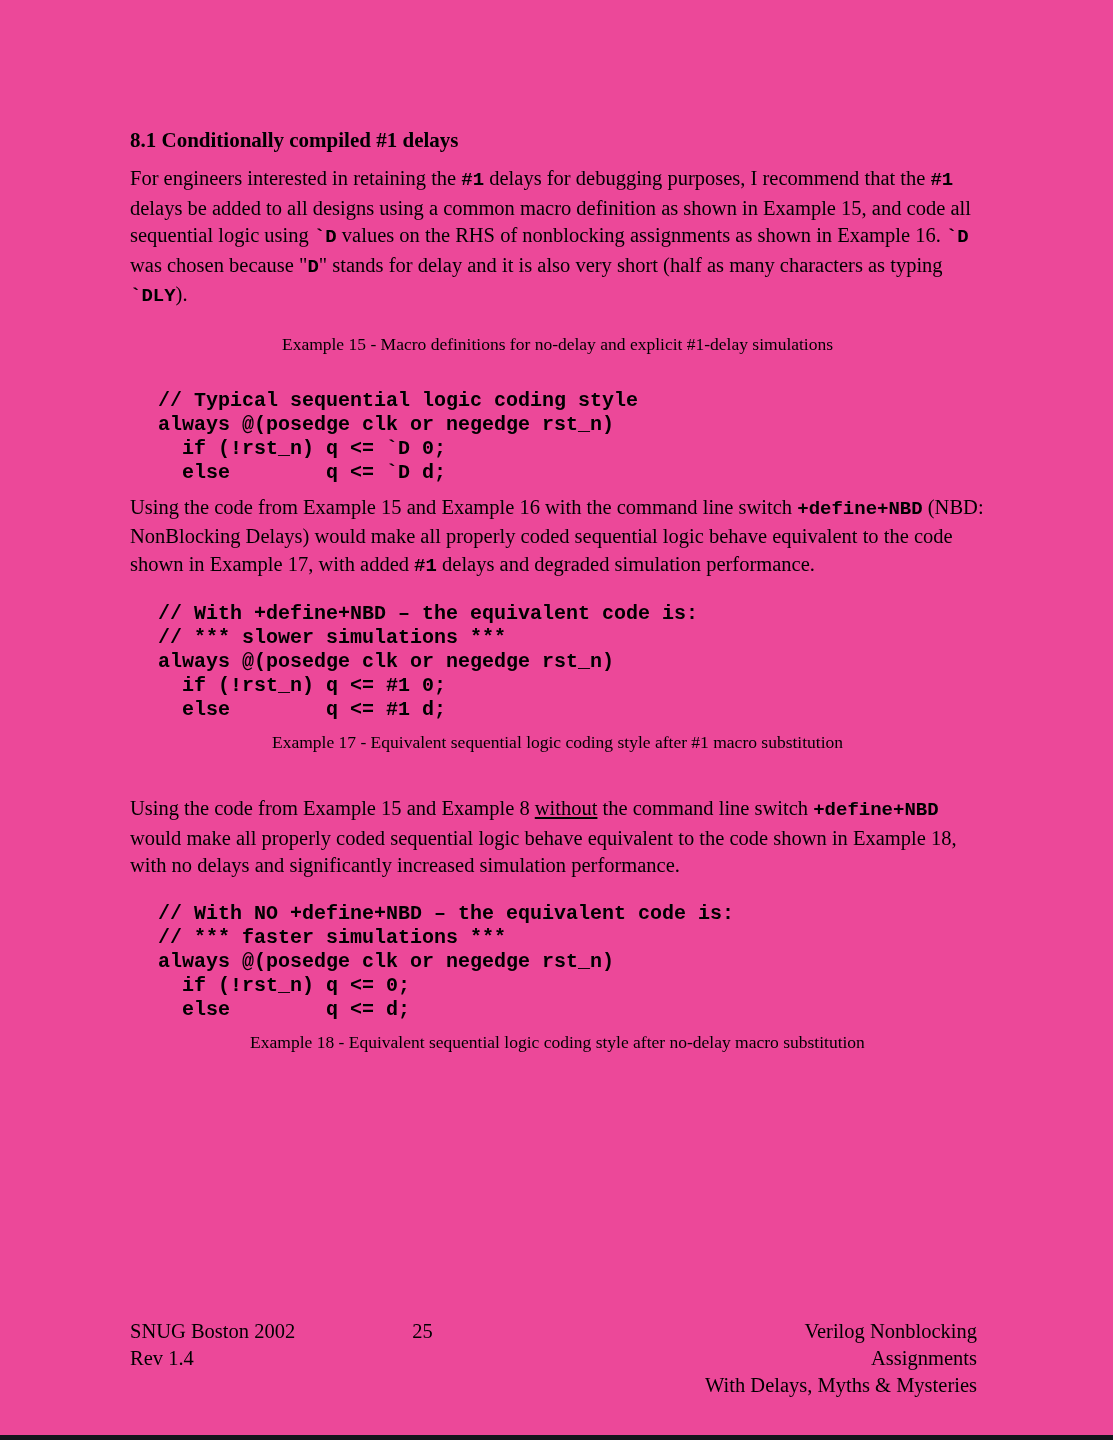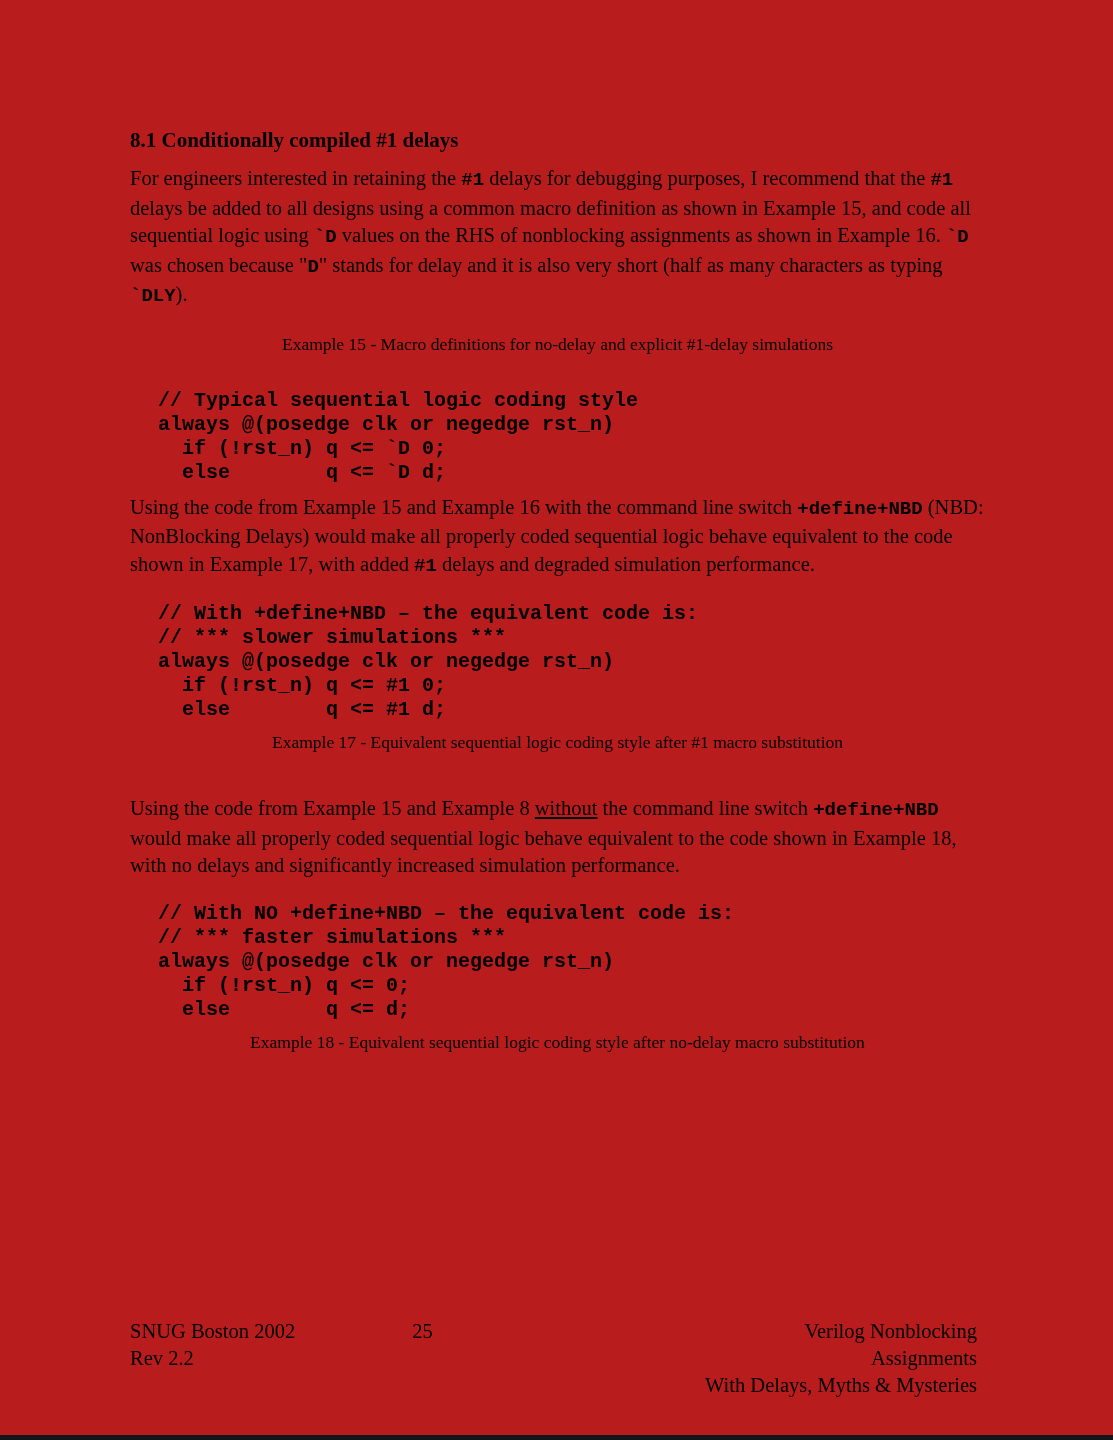--- a/index.html
+++ b/index.html
@@ -2,21 +2,21 @@
 <html><head>
 <meta charset="utf-8">
 <style>
   * { margin: 0; padding: 0; box-sizing: border-box; }
   html, body { background: #ffffff; }
   .page {
     position: relative;
     width: 1113px;
     height: 1440px;
     margin: 0 auto;
-    background: #b91c1c;
+    background: #ec4899;
     color: #000000;
     font-family: "Liberation Serif", serif;
     padding: 126px 128px 0 130px;
     overflow: hidden;
   }
   .heading {
     font-size: 21px;
     font-weight: bold;
     line-height: 28px;
     margin-bottom: 11px;
@@ -104,21 +104,21 @@
 // *** faster simulations ***
 always @(posedge clk or negedge rst_n)
   if (!rst_n) q &lt;= 0;
   else        q &lt;= d;</pre>
 
   <div class="caption cap-18">Example 18 - Equivalent sequential logic coding style after no-delay macro substitution</div>
 
   <div class="footer">
     <div class="col left">
       <div>SNUG Boston 2002</div>
-      <div>Rev 2.2</div>
+      <div>Rev 1.4</div>
     </div>
     <div class="col center">25</div>
     <div class="col right">
       <div>Verilog Nonblocking Assignments</div>
       <div>With Delays, Myths &amp; Mysteries</div>
     </div>
   </div>
 
   <div class="bottom-edge"></div>
 

